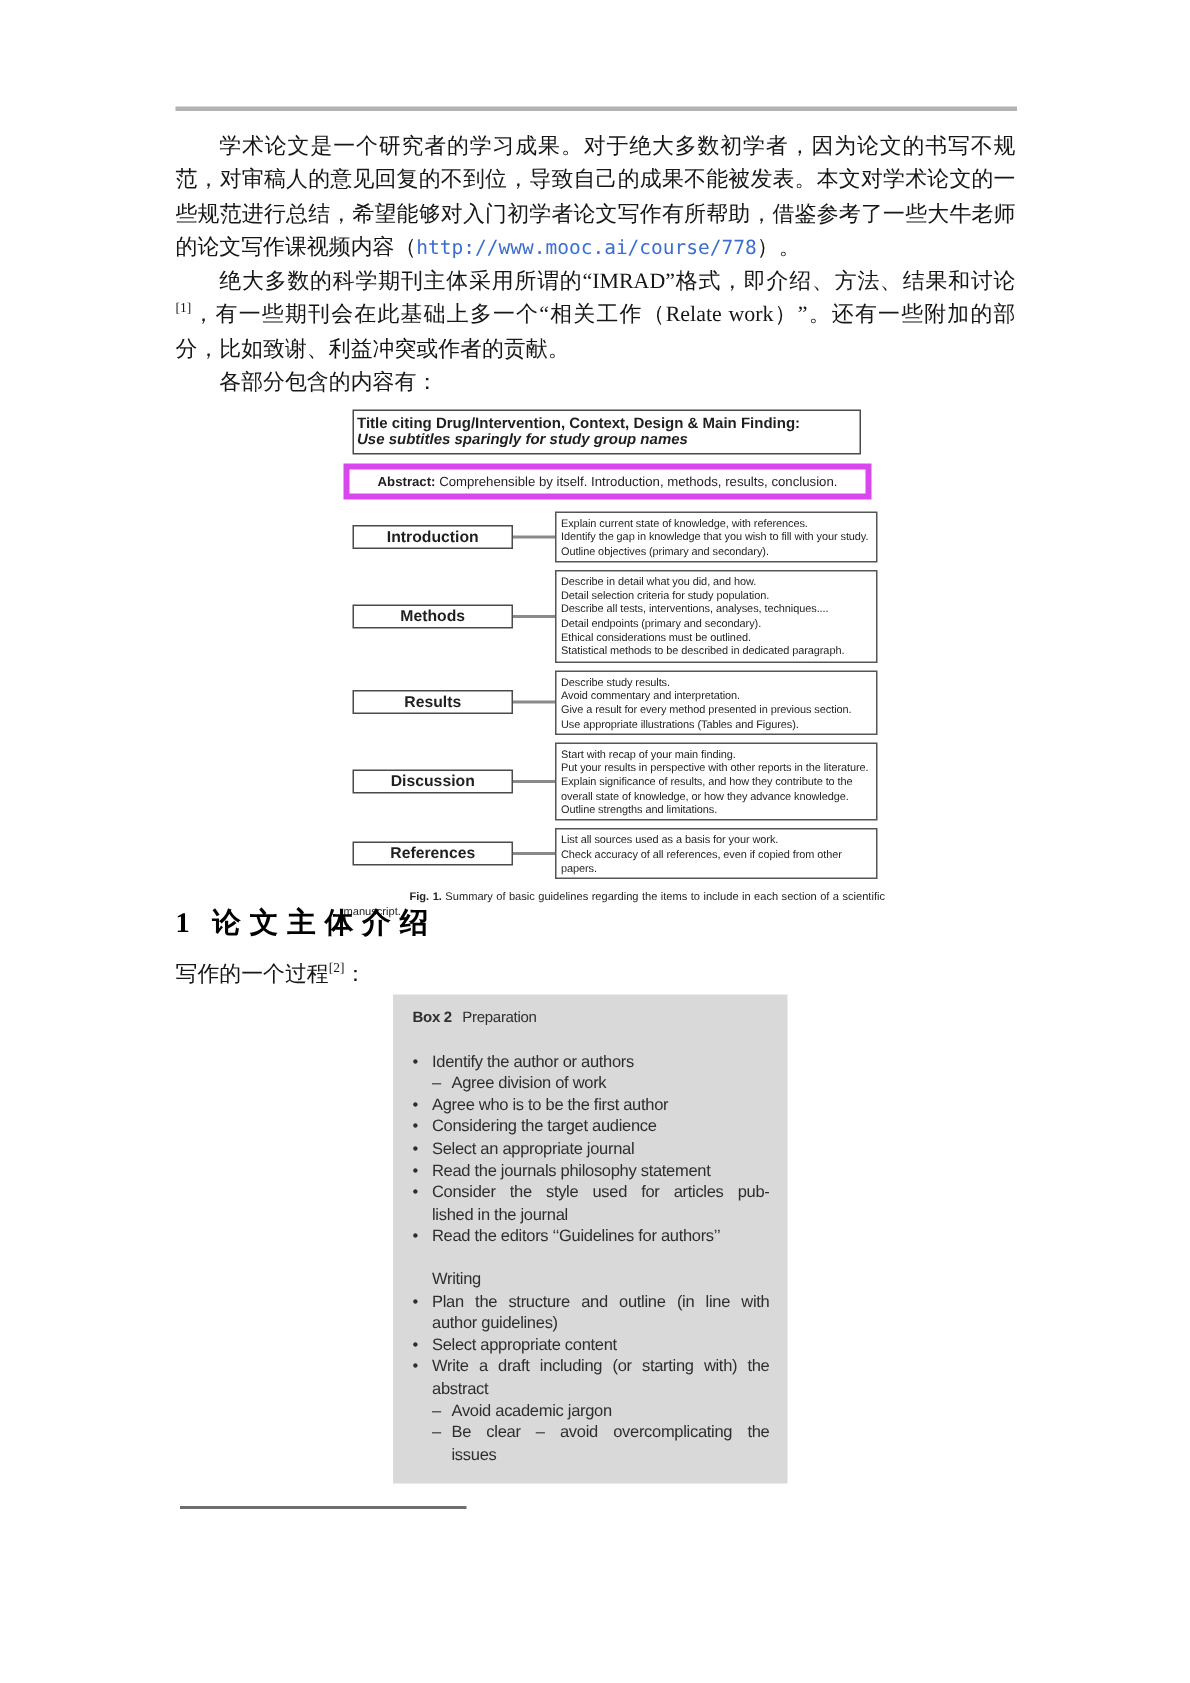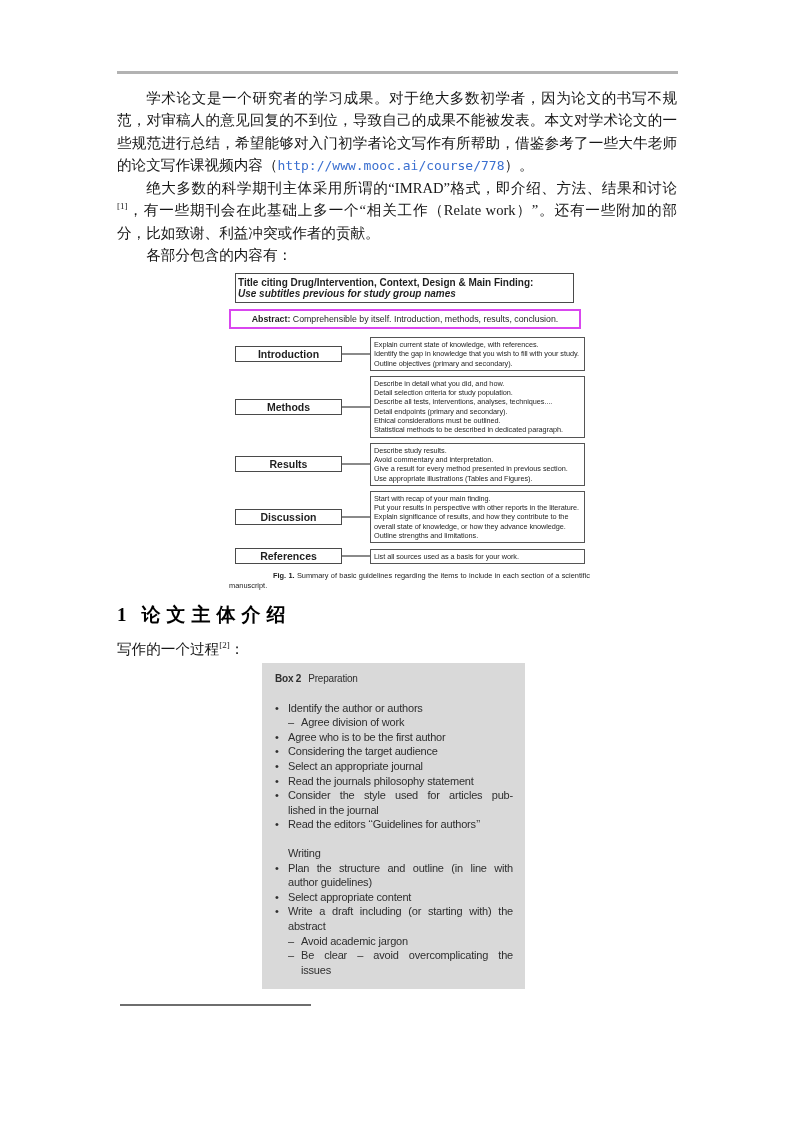--- a/index.html
+++ b/index.html
@@ -13,21 +13,21 @@
   .url{font-family:"DejaVu Sans Mono","Liberation Mono",monospace;color:#3a6fd0;font-size:13px;text-decoration:none;}
   sup.ref{font-size:9px;line-height:0;vertical-align:super;}
 
   
   .figure{position:absolute;left:229px;top:273px;width:361px;
           font-family:"Liberation Sans","DejaVu Sans",sans-serif;color:#1f1f1f;}
   .fig-title-box{box-sizing:border-box;margin-left:6px;width:339px;border:1px solid #4a4a4a;
                  text-align:left;padding:3px 2px;font-size:10px;}
   .fig-title-b{font-weight:bold;}
   .fig-title-i{font-style:italic;font-weight:bold;}
-  .fig-abstract-box{box-sizing:border-box;margin-top:6px;width:352px;border:2px solid #d946ef;
+  .fig-abstract-box{box-sizing:border-box;margin-top:6px;width:352px;border:4px solid #d946ef;
                     text-align:center;padding:3px 2px;font-size:8.8px;}
   .fig-abstract-b{font-weight:bold;}
   .fig-rows{margin-top:8px;}
   .fig-row{display:flex;align-items:center;margin-bottom:5px;}
   .fig-label-box{box-sizing:border-box;flex:none;margin-left:6px;width:107px;border:1px solid #4a4a4a;
                  text-align:center;font-weight:bold;font-size:10.5px;padding:1px 16px;background:#fff;}
   .fig-connector{flex:none;width:28px;height:2px;background:#8a8a8a;}
   .fig-desc-box{box-sizing:border-box;flex:none;width:215px;border:1px solid #555555;
                 padding:2px 3px;font-size:7.3px;line-height:9.3px;letter-spacing:-0.05px;}
   .fig-caption{margin-top:7px;font-size:7.4px;line-height:10px;color:#222;text-align:justify;}
@@ -67,21 +67,21 @@
 
   <div class="content">
     <p class="para"><span>学术论文是一个研究者的学习成果。对于绝大多数初学者，因为论文的书写不规范，对审稿人的意见回复的不到位，导致自己的成果不能被发表。本文对学术论文的一些规范进行总结，希望能够对入门初学者论文写作有所帮助，借鉴参考了一些大牛老师的论文写作课视频内容（</span><a class="url" href="#">http://www.mooc.ai/course/778</a><span>）。</span></p>
     <p class="para"><span>绝大多数的科学期刊主体采用所谓的“IMRAD”格式，即介绍、方法、结果和讨论</span><sup class="ref">[1]</sup><span>，有一些期刊会在此基础上多一个“相关工作（Relate work）”。还有一些附加的部分，比如致谢、利益冲突或作者的贡献。</span></p>
     <p class="para">各部分包含的内容有：</p>
   </div>
 
   <div class="figure">
     <div class="fig-title-box">
       <div class="fig-title-b">Title citing Drug/Intervention, Context, Design &amp; Main Finding:</div>
-      <div class="fig-title-i">Use subtitles previous for study group names</div>
+      <div class="fig-title-i">Use subtitles sparingly for study group names</div>
     </div>
     <div class="fig-abstract-box"><span class="fig-abstract-b">Abstract:</span><span> Comprehensible by itself. Introduction, methods, results, conclusion.</span></div>
     <div class="fig-rows">
   <div class="fig-row">
     <div class="fig-label-box">Introduction</div>
     <div class="fig-connector"></div>
     <div class="fig-desc-box">
             <div class="fig-line">Explain current state of knowledge, with references.</div>
             <div class="fig-line">Identify the gap in knowledge that you wish to fill with your study.</div>
             <div class="fig-line">Outline objectives (primary and secondary).</div>
@@ -122,20 +122,21 @@
             <div class="fig-line">overall state of knowledge, or how they advance knowledge.</div>
             <div class="fig-line">Outline strengths and limitations.</div>
           </div>
   </div>
 
   <div class="fig-row">
     <div class="fig-label-box">References</div>
     <div class="fig-connector"></div>
     <div class="fig-desc-box">
             <div class="fig-line">List all sources used as a basis for your work.</div>
+            <div class="fig-line">Check accuracy of all references,  even if copied from other papers.</div>
           </div>
   </div>
 </div>
     <div class="fig-caption"><span class="fig-caption-b">Fig. 1.</span><span> Summary of basic guidelines regarding the items to include in each section of a scientific manuscript.</span></div>
   </div>
 
   <div class="section-heading">
     <span class="section-num">1</span><span class="section-title">论文主体介绍</span>
   </div>
 

